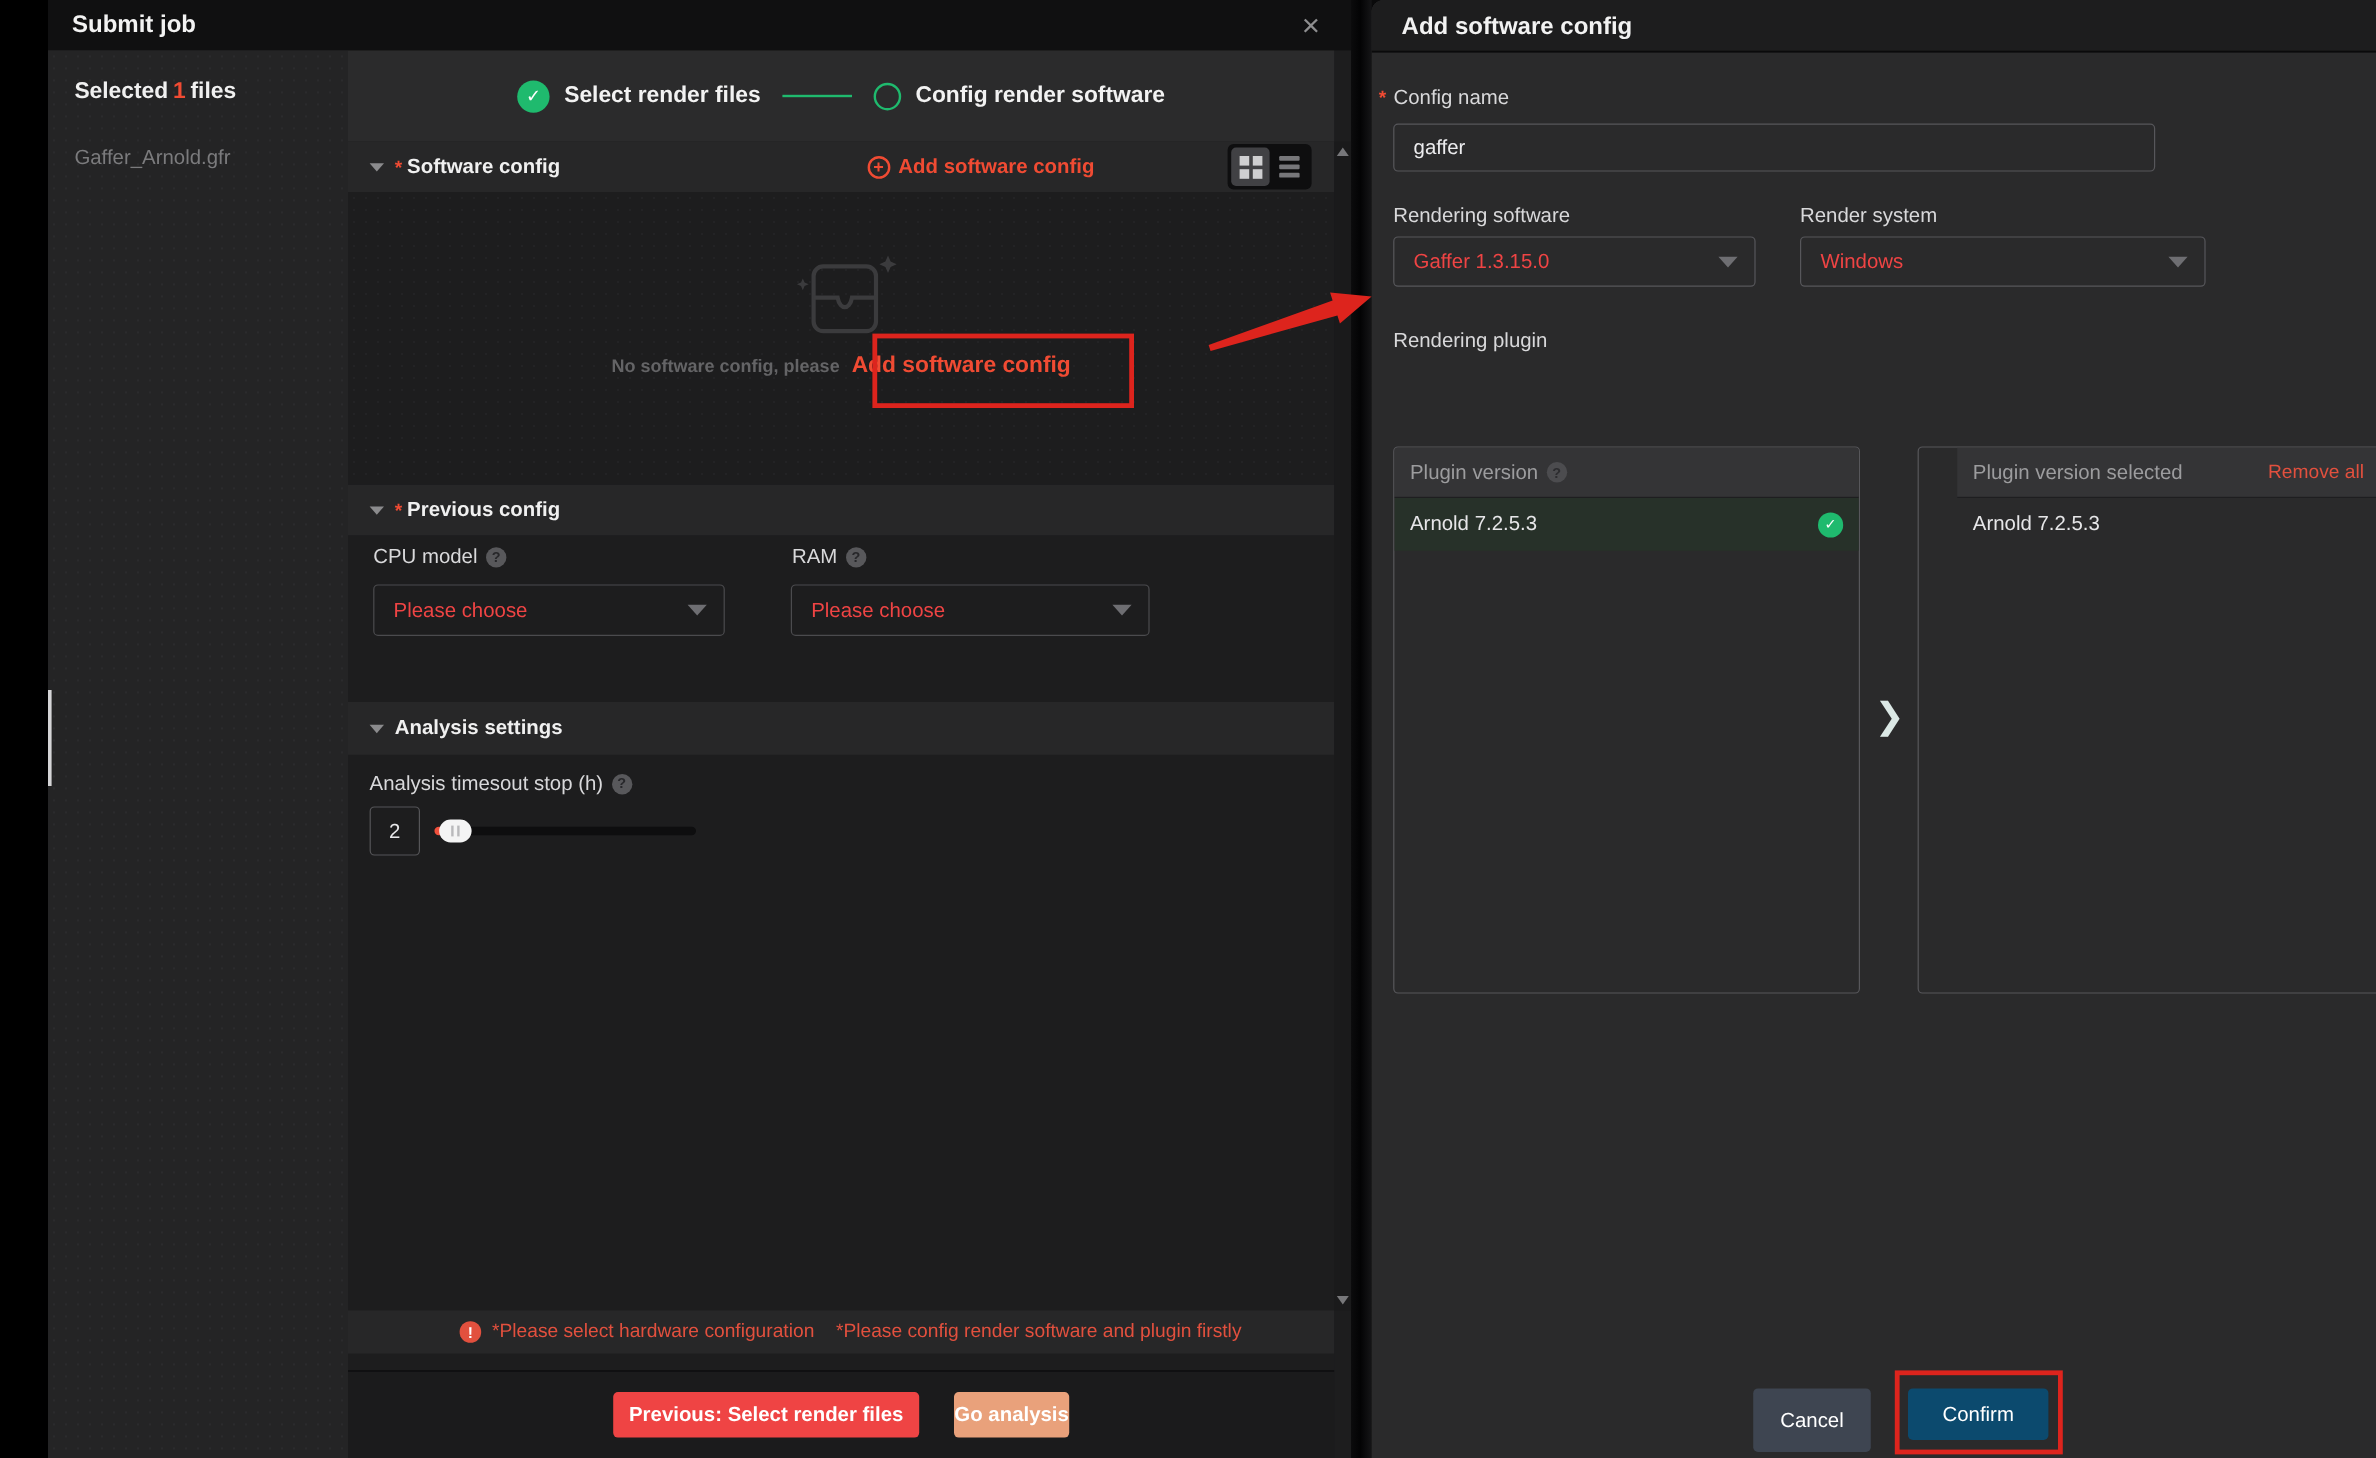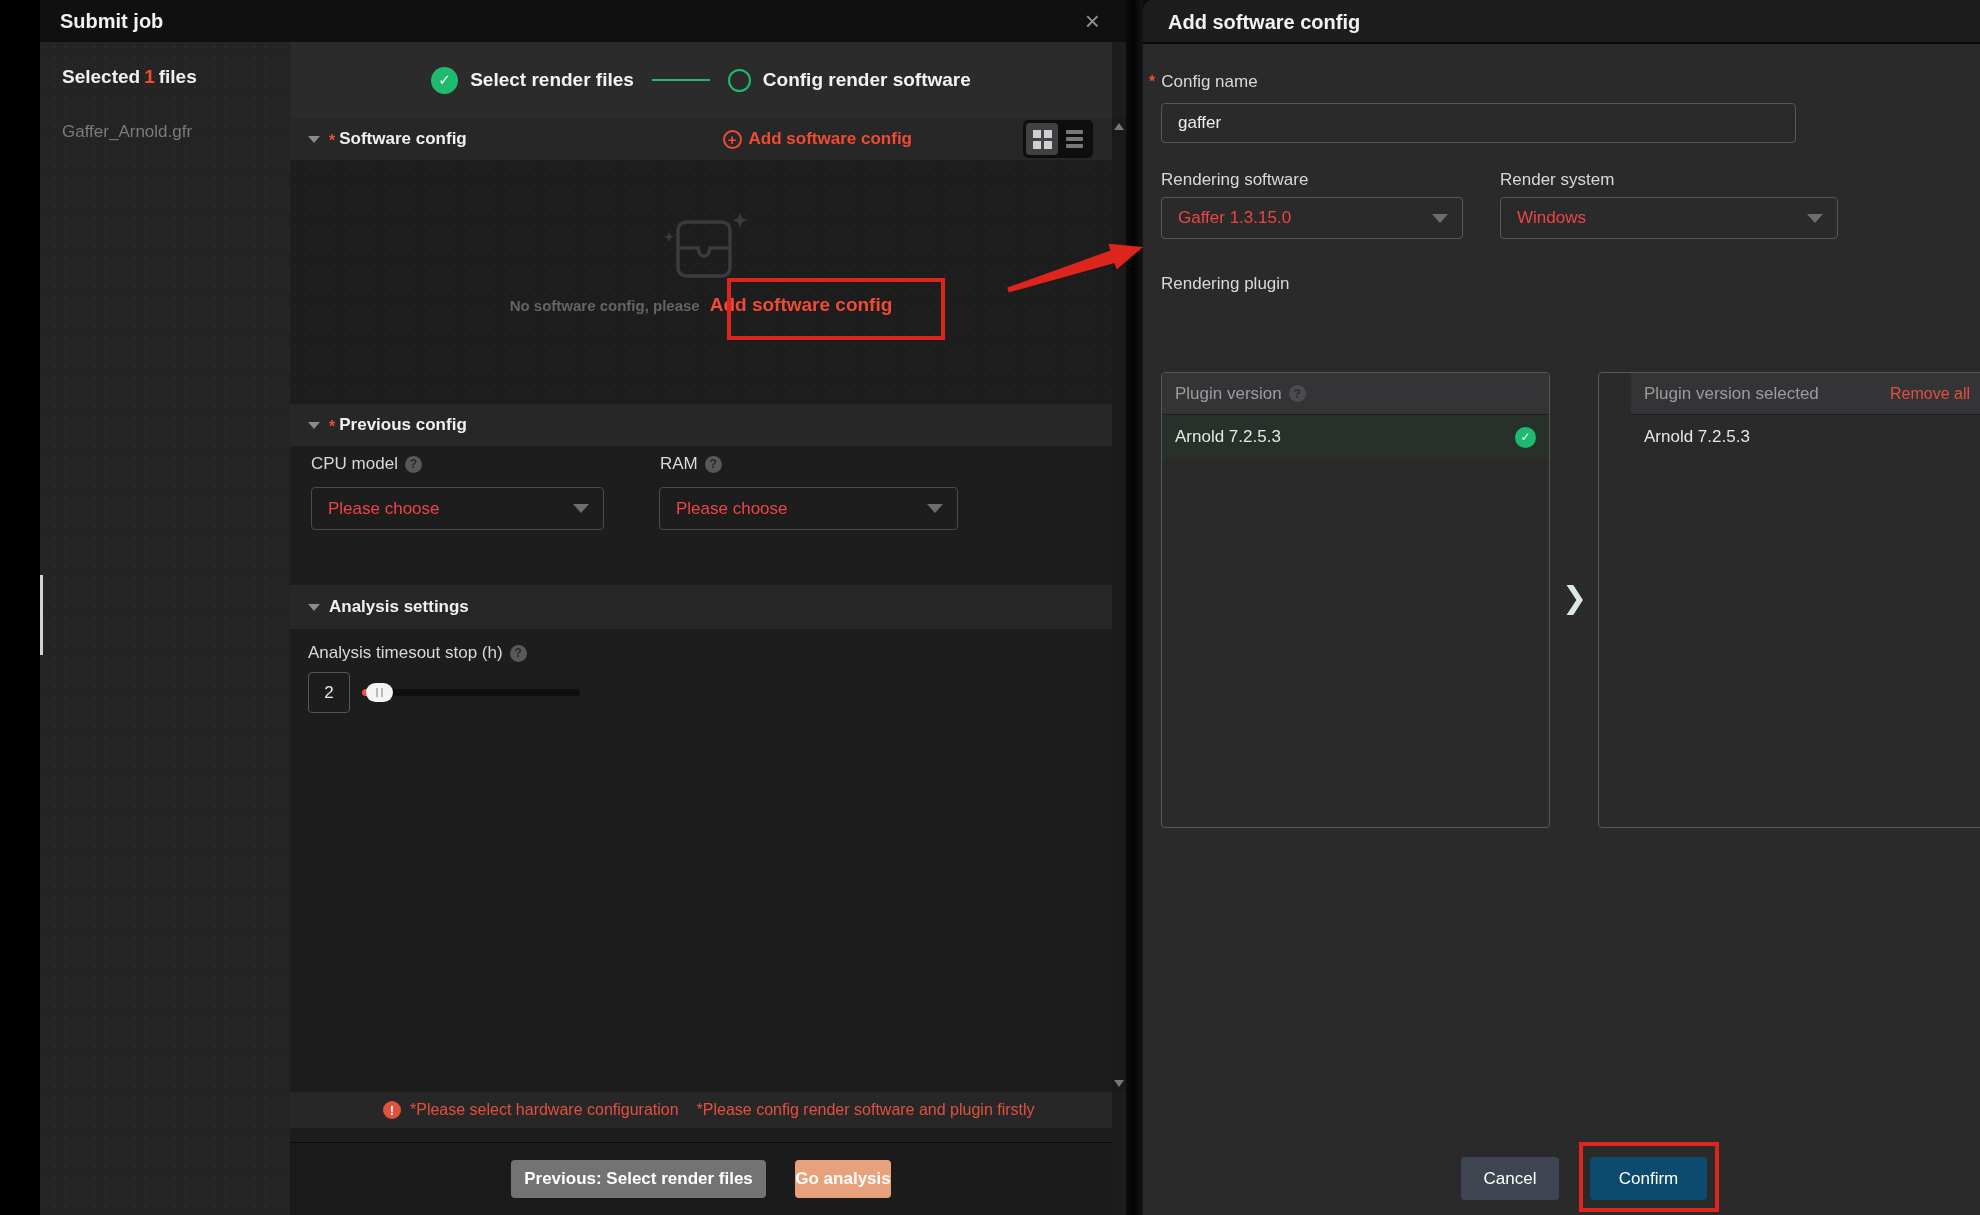--- a/index.html
+++ b/index.html
@@ -71,21 +71,21 @@
   .slider .fill { position:absolute; left:2px; top:17px; width:13px; height:7px; border-radius:4px 0 0 4px; background:#f0503c; }
   .slider .handle { position:absolute; left:6px; top:11px; width:27px; height:19px; background:#f4f4f4; border-radius:10px; display:flex; align-items:center; justify-content:center; gap:3px; cursor:pointer; }
   .slider .handle i { display:block; width:2px; height:9px; background:#b9b9bb; }
 
   .warning-bar { position:absolute; left:0; top:1050px; width:822px; height:36px; background:#272728; display:flex; align-items:center; padding-left:93px; }
   .warn-icon { width:18px; height:18px; border-radius:50%; background:#e2503e; color:#fff; font-size:13px; font-weight:bold; display:flex; align-items:center; justify-content:center; margin-right:9px; }
   .warn-text { font-size:16px; color:#e2503e; margin-right:18px; }
 
   .footer { position:absolute; left:0; top:1100px; width:822px; height:73px; background:#1b1b1c; border-top:1px solid #0b0b0c; display:flex; align-items:center; justify-content:center; gap:29px; }
   .btn { border:none; border-radius:4px; color:#fff; font-size:17px; font-weight:bold; font-family:inherit; cursor:pointer; }
-  .btn-previous { width:255px; height:38px; background:#737373; }
+  .btn-previous { width:255px; height:38px; background:#ef4444; }
   .btn-go { width:96px; height:38px; background:#e9a17b; }
 
   .scrollbar { position:absolute; left:1072px; top:118px; width:14px; height:974px; background:#1a1a1b; z-index:2; }
   .sb-up, .sb-down { position:absolute; left:2px; width:0; height:0; border-left:5px solid transparent; border-right:5px solid transparent; }
   .sb-up { top:5px; border-bottom:7px solid #77777a; }
   .sb-down { bottom:5px; border-top:7px solid #77777a; }
 
   
   .drawer-gap { position:absolute; left:1086px; top:0; width:17px; height:1215px; background:linear-gradient(to right,#0b0b0c 0%,#030304 45%,#151517 100%); z-index:4; }
 
@@ -112,21 +112,21 @@
   .list-header { height:42px; background:#343436; border-bottom:1px solid #1e1e20; display:flex; align-items:center; padding:0 13px; font-size:17px; color:#9c9c9e; }
   .list-header .help-circle { background:#4c4c4f; color:#2c2c2f; }
   .remove-all { margin-left:auto; color:#e2503e; font-size:16px; cursor:pointer; }
   .list-item { height:44px; display:flex; align-items:center; padding:0 13px; font-size:17px; color:#e6e6e8; cursor:pointer; }
   .list-item.selected { background:#273129; }
   .item-check { margin-left:auto; width:21px; height:21px; border-radius:50%; background:#1fba6e; color:#fff; font-size:12px; font-weight:bold; display:flex; align-items:center; justify-content:center; }
 
   .transfer-chevron { position:absolute; left:419px; top:580px; font-size:30px; font-weight:bold; color:#dbe8e5; cursor:pointer; }
 
   .drawer-footer-btns { position:absolute; left:0; top:1157px; width:877px; height:43px; }
-  .btn-cancel { position:absolute; left:318px; width:98px; height:43px; background:#3e4551; font-weight:normal; }
+  .btn-cancel { position:absolute; left:318px; width:98px; height:53px; background:#3e4551; font-weight:normal; }
   .btn-confirm { position:absolute; left:447px; width:117px; height:43px; background:#0c4a6e; font-weight:normal; }
 
   
   .anno-box { position:absolute; border:4px solid #dd241d; z-index:9; pointer-events:none; }
   .anno-box.left-box { left:687px; top:278px; width:218px; height:62px; }
   .anno-box.confirm-box { left:1539px; top:1142px; width:140px; height:70px; }
   .anno-arrow { position:absolute; left:950px; top:230px; z-index:9; pointer-events:none; }
 </style>
 </head>
 <body>

